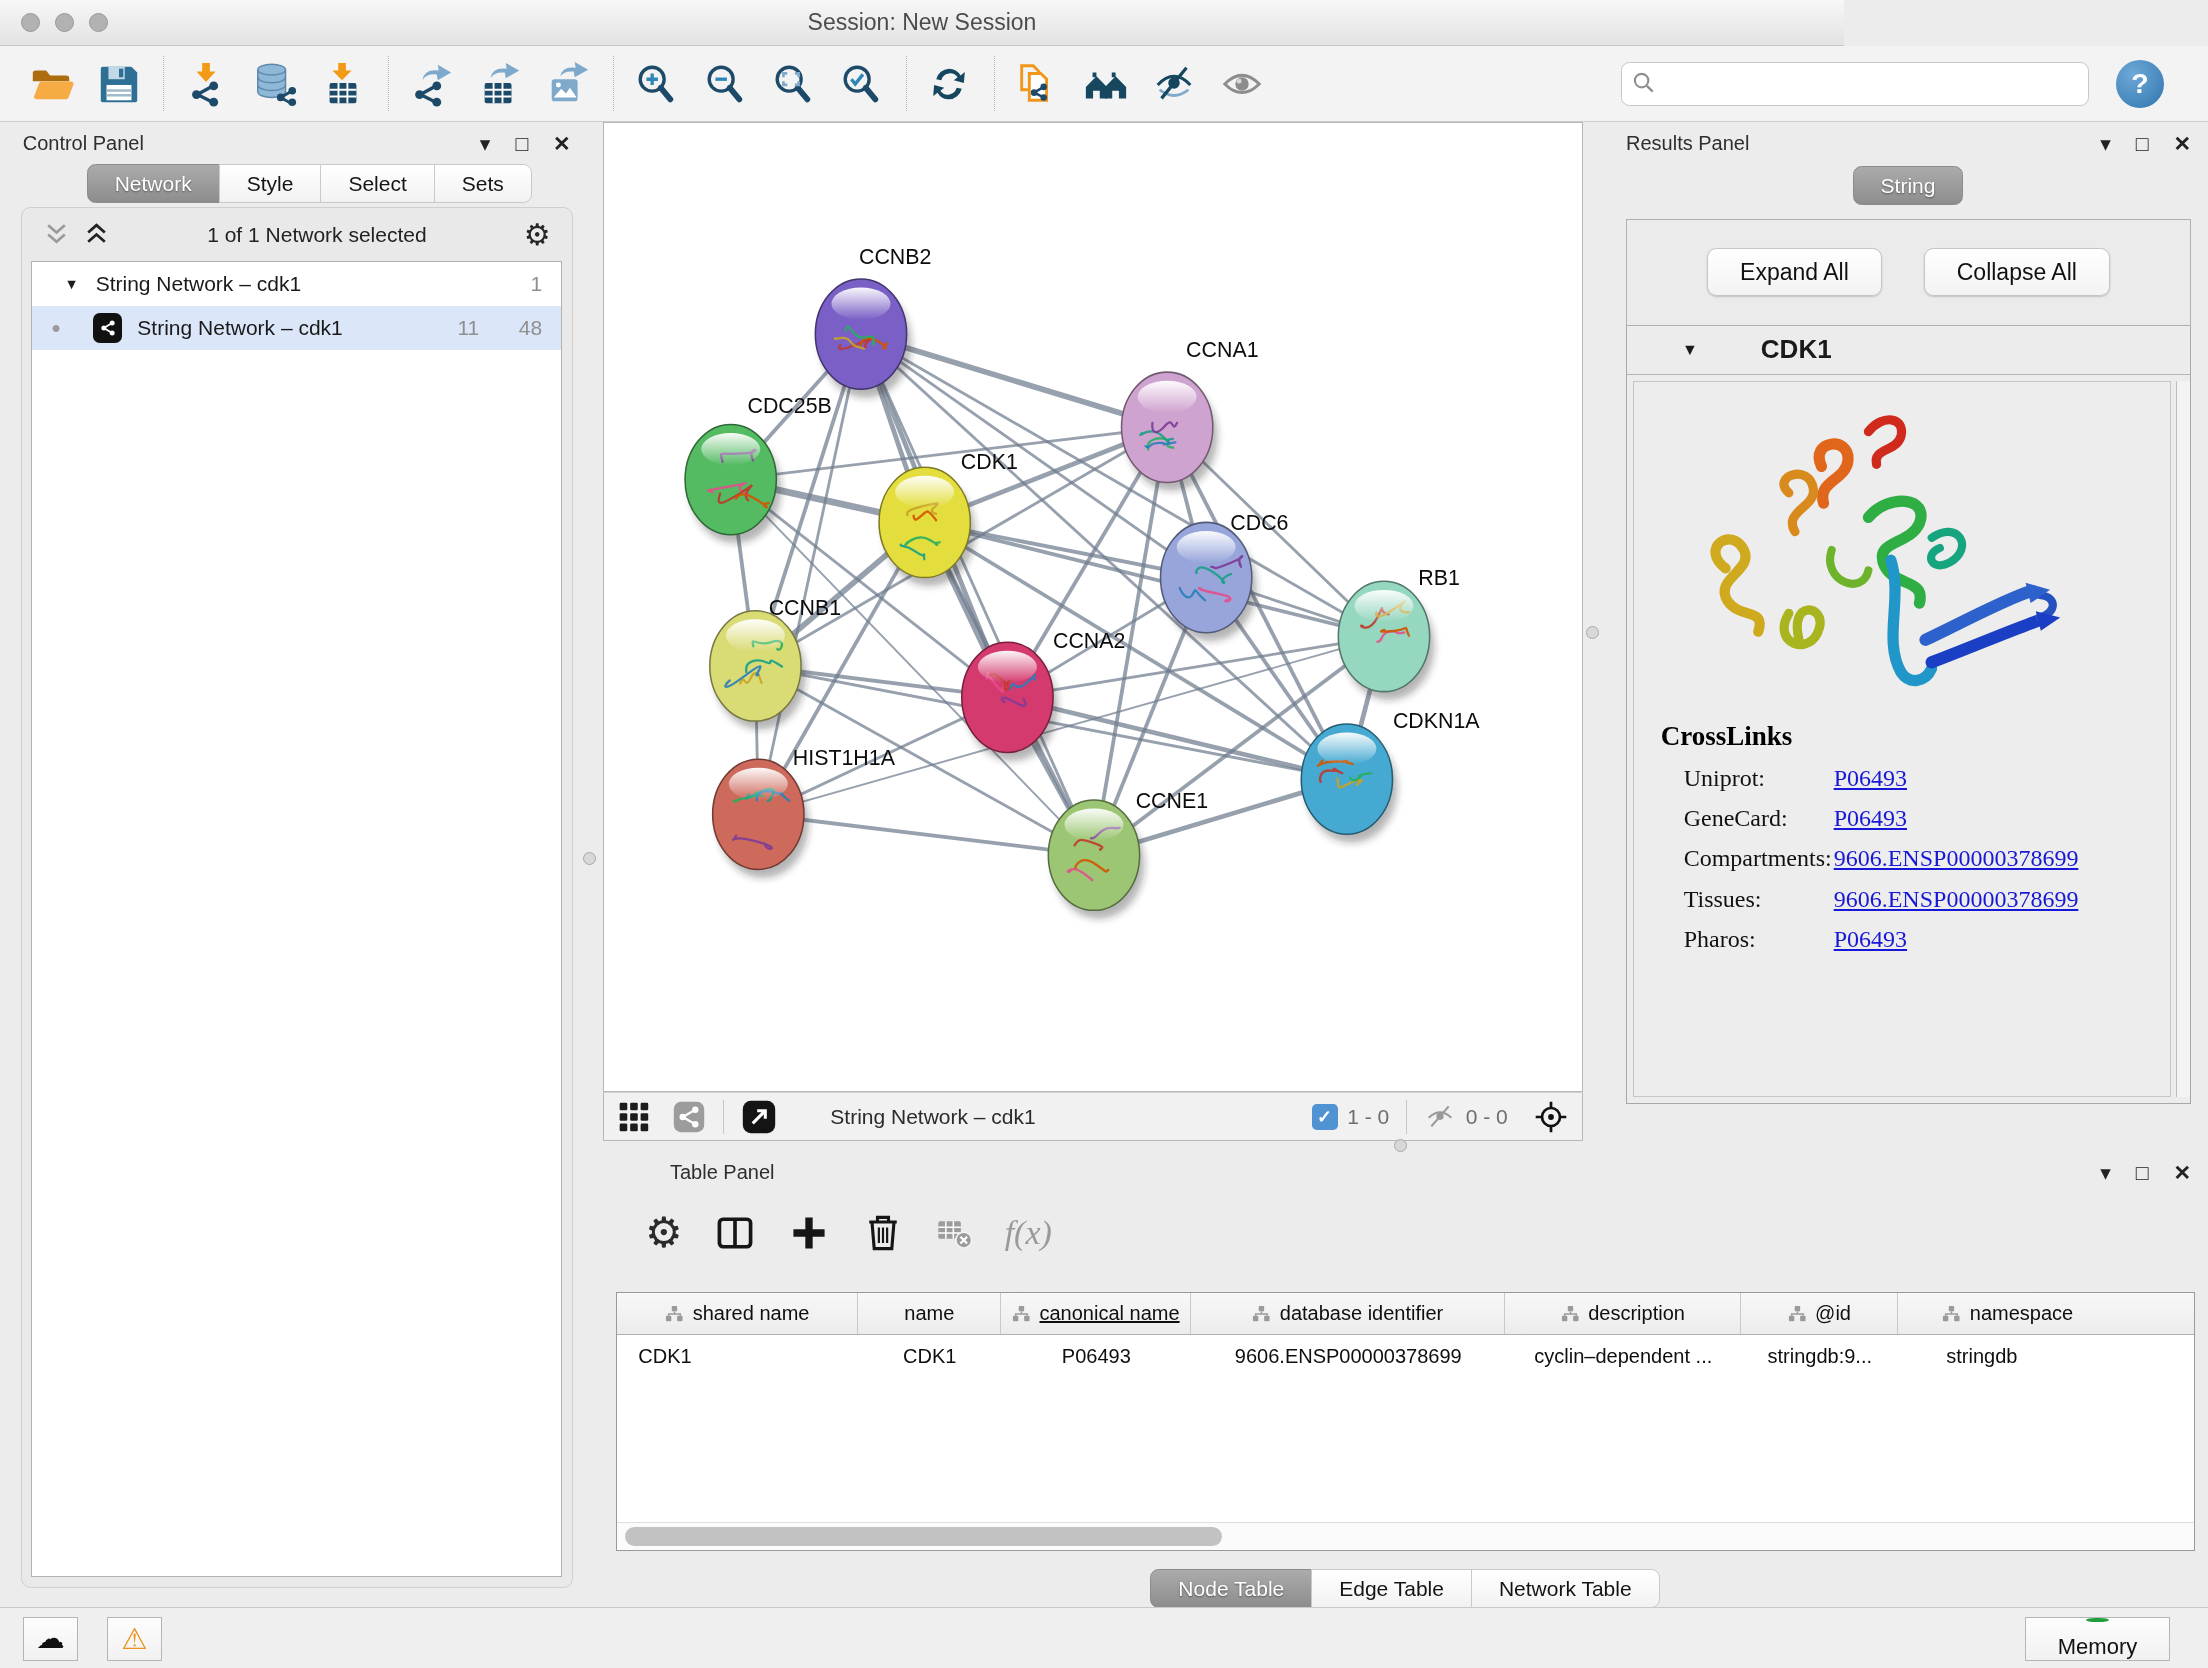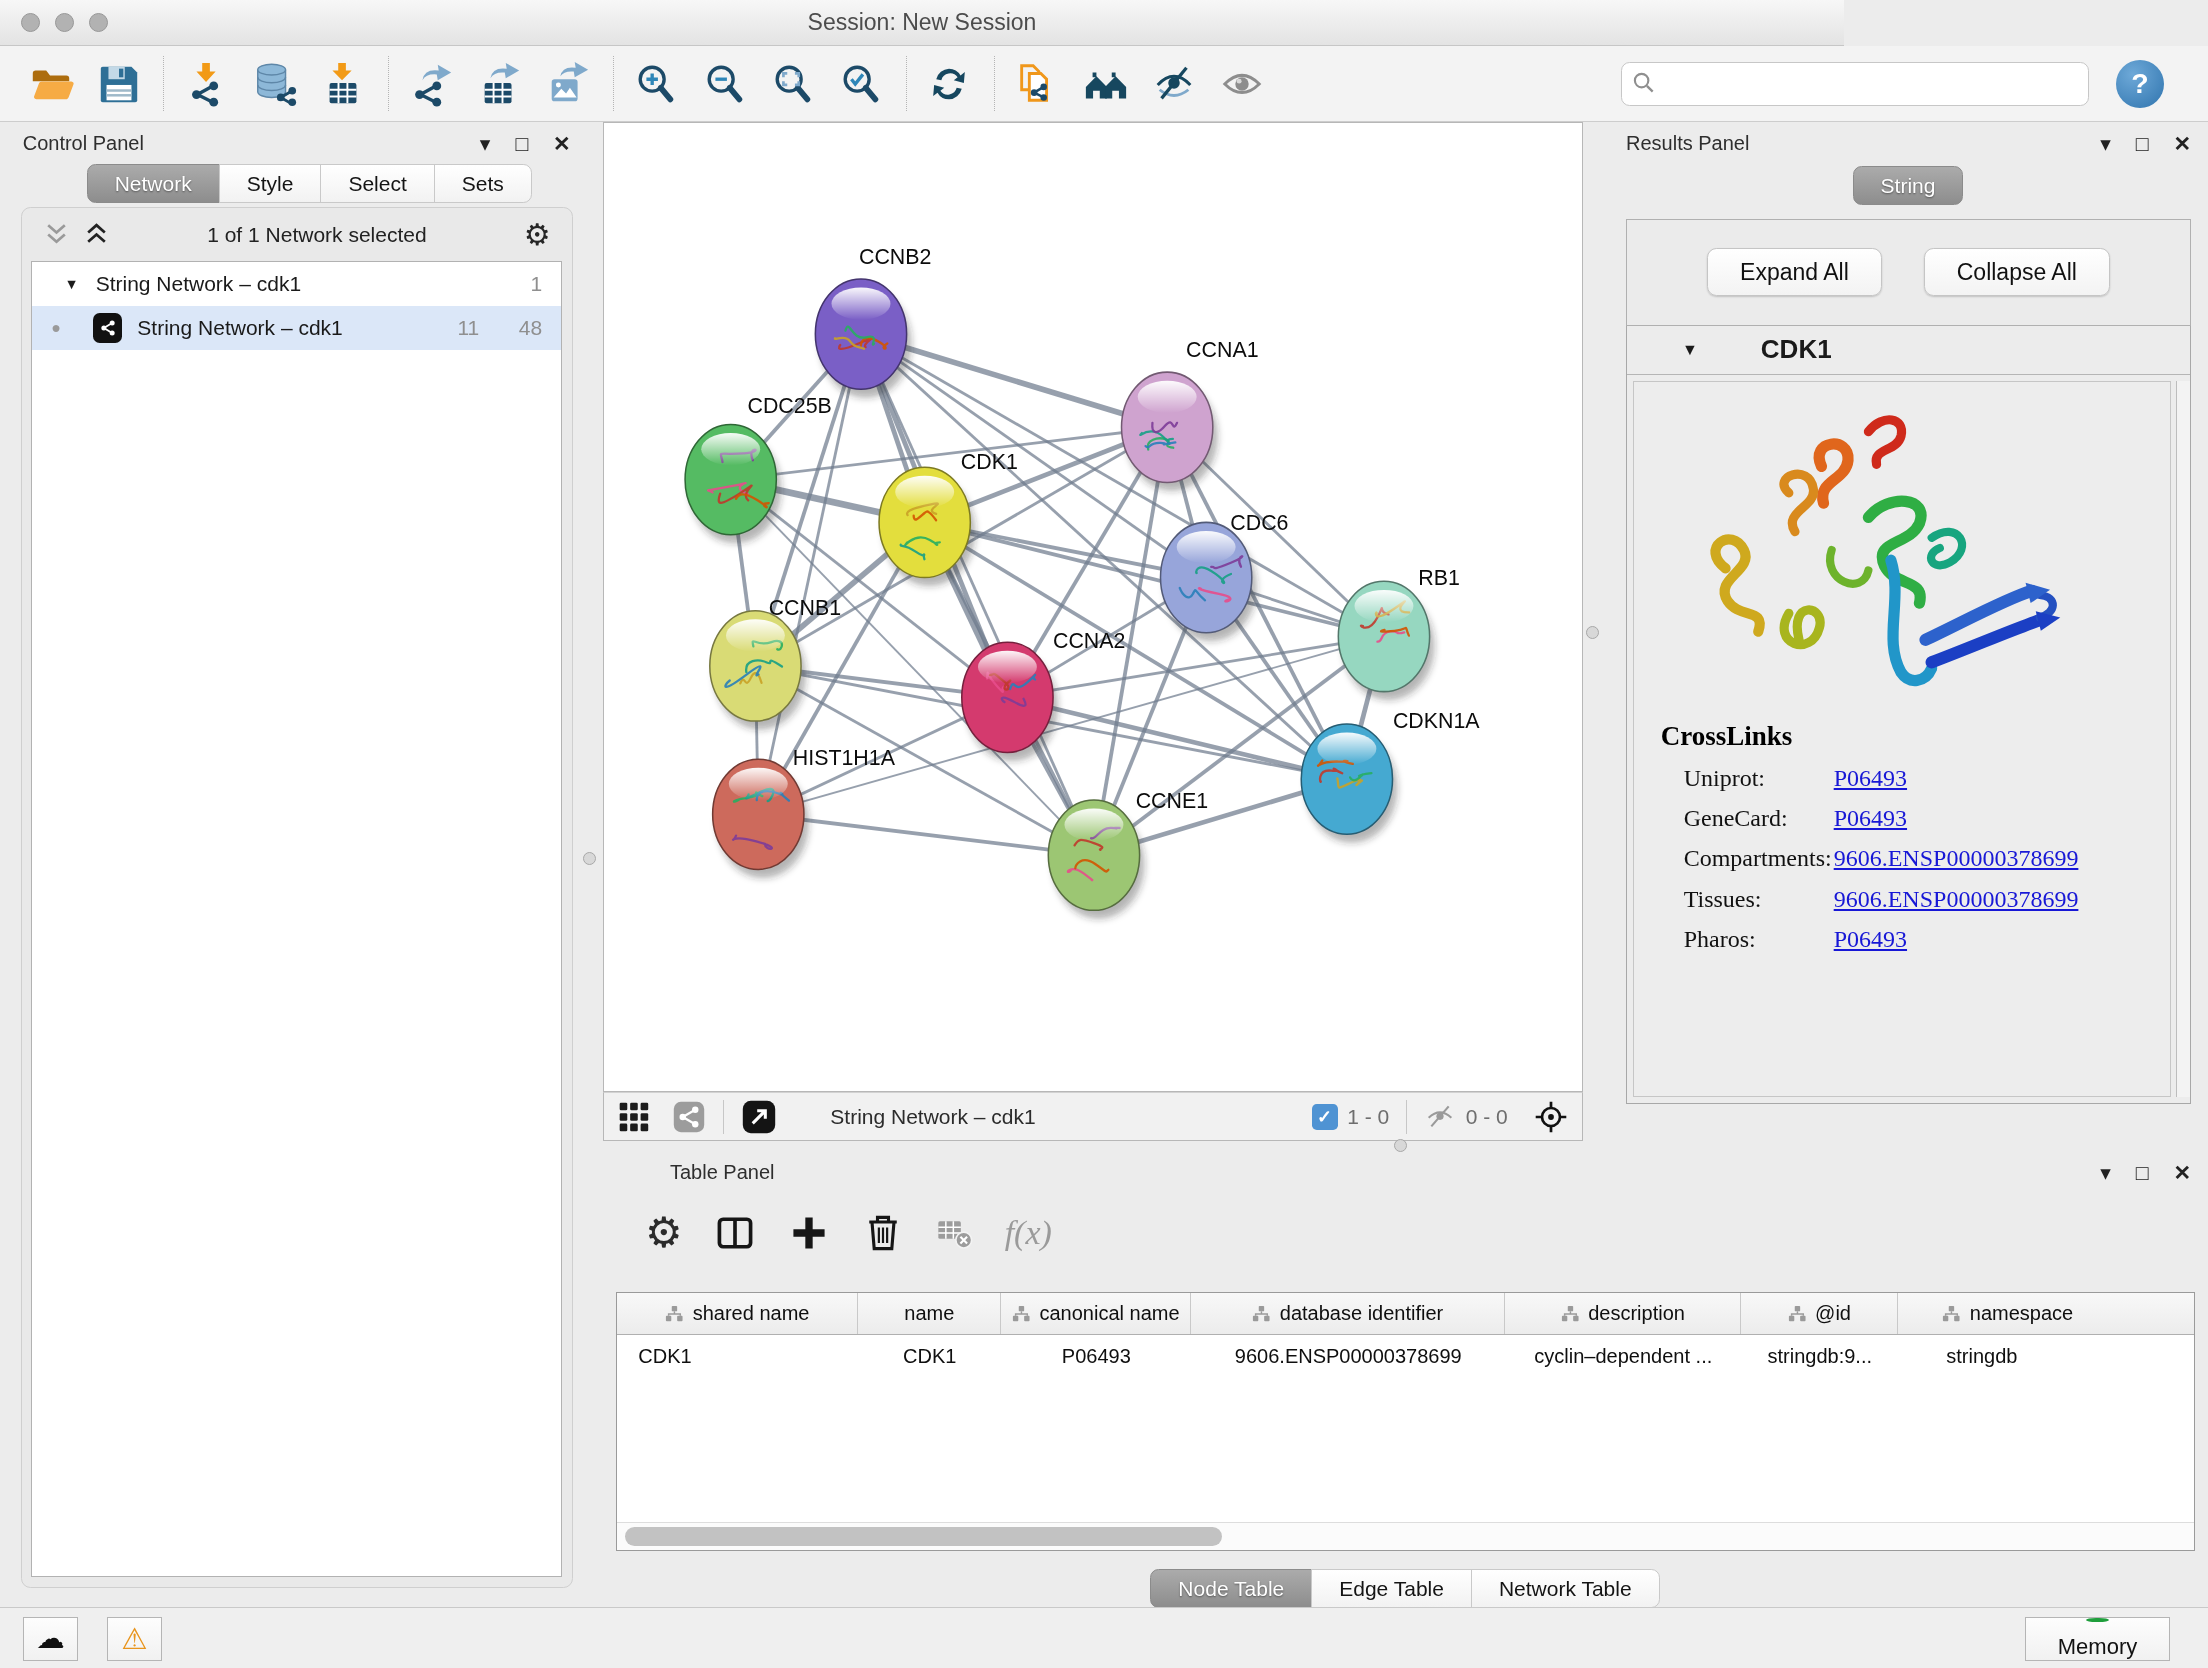--- a/index.html
+++ b/index.html
@@ -757,21 +757,21 @@
               <rect x="1" y="12" width="6" height="6" rx="1"></rect>
               <rect x="13.5" y="12" width="6" height="6" rx="1"></rect>
             </g>
             <path d="M10.5 7v3M4 12v-2h13v2" stroke="#9a9a9a" fill="none" stroke-width="1.6"></path>
           </svg>
           <span>shared name</span>
         </div>
         <div class="th" style="width: 143px;">
           <span>name</span>
         </div>
-        <div class="th" style="width: 190px;">
+        <div class="th" style="width: 190px; text-decoration: underline;">
           <svg viewBox="0 0 20 20" width="18" height="18">
             <g fill="#9a9a9a">
               <rect x="7.5" y="1" width="6" height="6" rx="1"></rect>
               <rect x="1" y="12" width="6" height="6" rx="1"></rect>
               <rect x="13.5" y="12" width="6" height="6" rx="1"></rect>
             </g>
             <path d="M10.5 7v3M4 12v-2h13v2" stroke="#9a9a9a" fill="none" stroke-width="1.6"></path>
           </svg>
           <span>canonical name</span>
         </div>

